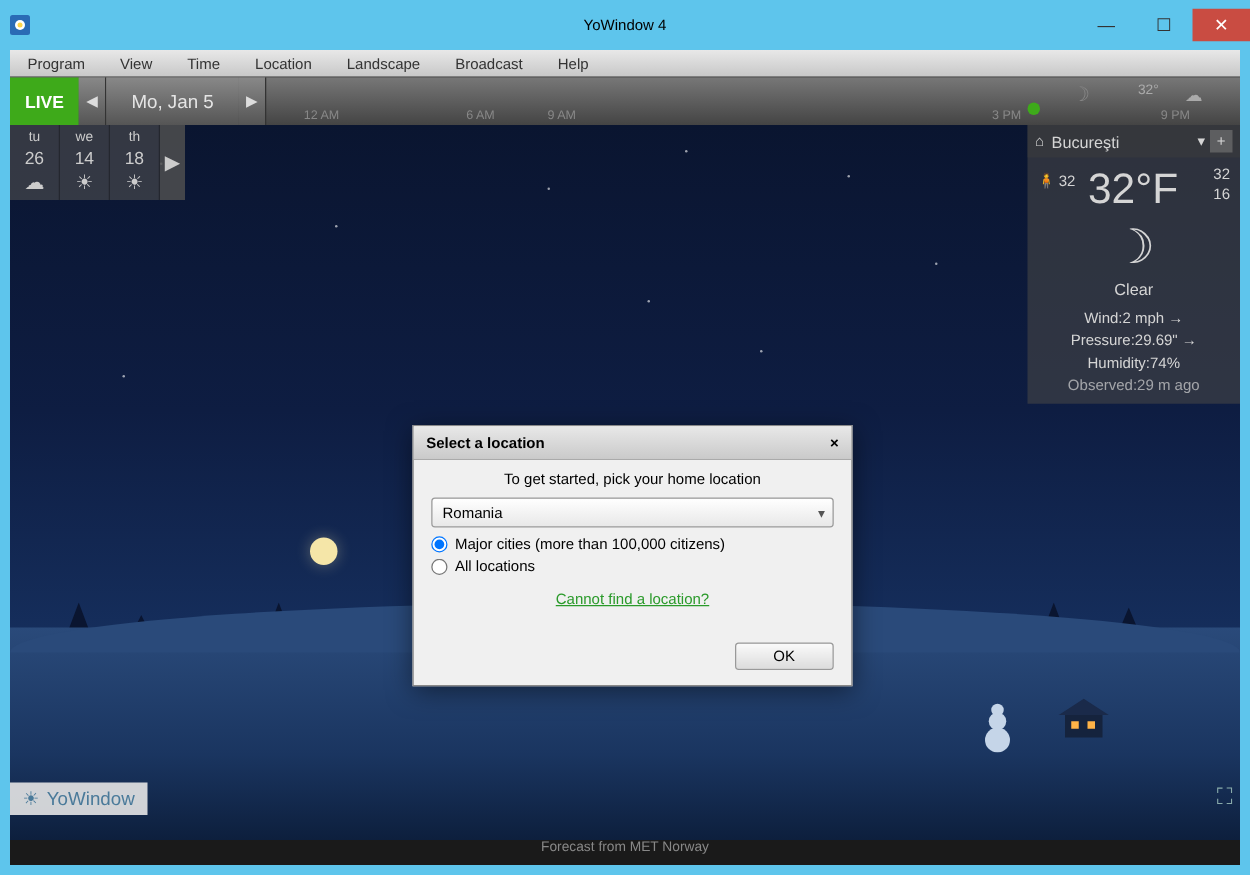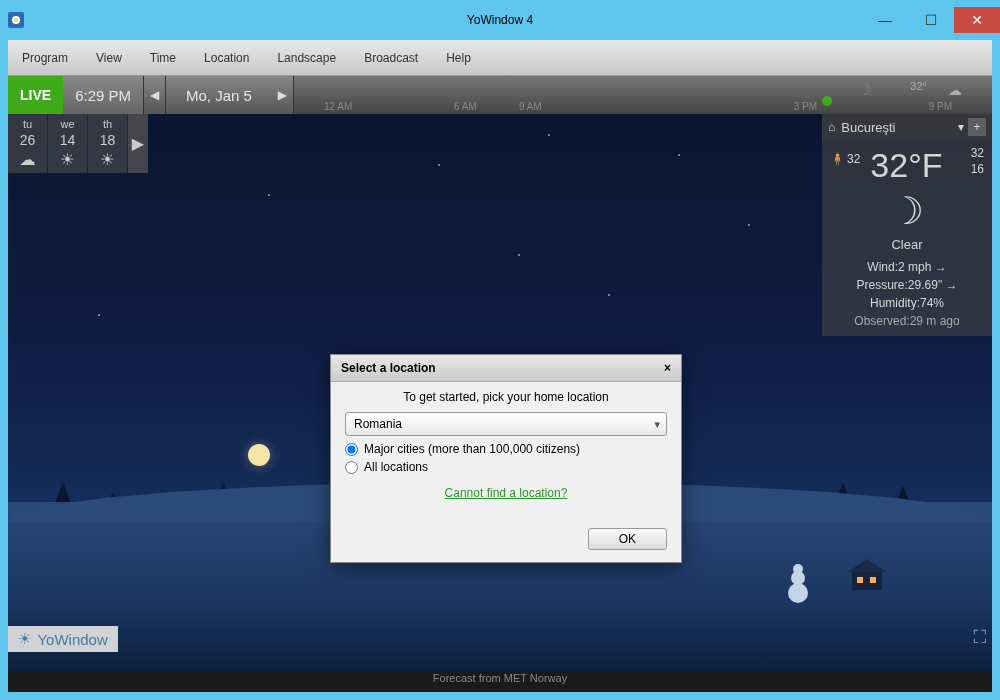--- a/index.html
+++ b/index.html
@@ -8,21 +8,21 @@
 .titlebar { height:40px; background:#5ec5ec; display:flex; align-items:center; justify-content:space-between; padding:0 0 0 8px; }
 .titlebar-left { display:flex; align-items:center; gap:6px; }
 .app-icon { width:16px; height:16px; background:#2a6bb5; border-radius:2px; display:flex; align-items:center; justify-content:center; }
 .app-icon svg { width:12px; height:12px; }
 .title-text { font-size:12px; color:#000; position:absolute; left:50%; transform:translateX(-50%); }
 .win-controls { display:flex; }
 .win-btn { width:46px; height:26px; display:flex; align-items:center; justify-content:center; font-size:14px; }
 .win-btn.close { background:#c94c42; color:#fff; }
 .win-btn:not(.close) { color:#333; }
 .content-frame { flex:1; margin:0 8px 8px 8px; background:#000; display:flex; flex-direction:column; position:relative; }
-.menubar { height:36px; background:linear-gradient(#e8e8e8,#c8c8c8); display:flex; align-items:center; font-size:12px; color:#333; border-bottom:1px solid #999; }
+.menubar { height:22px; background:linear-gradient(#e8e8e8,#c8c8c8); display:flex; align-items:center; font-size:12px; color:#333; border-bottom:1px solid #999; }
 .menubar span { padding:0 14px; }
 .topbar { height:38px; background:linear-gradient(#777,#444); display:flex; align-items:center; font-size:13px; color:#ccc; position:relative; }
 .live-badge { background:#3eaa1a; color:#fff; font-weight:bold; padding:8px 12px; font-size:14px; height:100%; display:flex; align-items:center; }
 .time-now { background:linear-gradient(#888,#666); color:#e5e5e5; padding:0 12px; height:100%; display:flex; align-items:center; font-size:15px; border-right:1px solid #333; }
 .nav-arrow { width:22px; height:100%; background:linear-gradient(#888,#555); display:flex; align-items:center; justify-content:center; color:#ddd; font-size:12px; border-right:1px solid #333; }
 .date-label { background:linear-gradient(#888,#555); color:#e5e5e5; padding:0 20px; height:100%; display:flex; align-items:center; font-size:15px; }
 .timeline { flex:1; display:flex; align-items:flex-end; font-size:10px; color:#888; height:100%; position:relative; padding:0 10px; }
 .timeline span { position:absolute; bottom:2px; }
 .timeline .moon-ind { position:absolute; right:120px; top:4px; font-size:16px; }
 .timeline .temp-ind { position:absolute; right:65px; top:4px; font-size:11px; color:#aaa; }
@@ -101,21 +101,20 @@
       <span>View</span>
       <span>Time</span>
       <span>Location</span>
       <span>Landscape</span>
       <span>Broadcast</span>
       <span>Help</span>
     </div>
 
     <div class="topbar">
       <div class="live-badge">LIVE</div>
-      <div class="time-now">6:29 PM</div>
       <div class="nav-arrow">◀</div>
       <div class="date-label">Mo, Jan 5</div>
       <div class="nav-arrow">▶</div>
       <div class="timeline">
         <span style="left:30px">12 AM</span>
         <span style="left:160px">6 AM</span>
         <span style="left:225px">9 AM</span>
         <span style="right:175px">3 PM</span>
         <span style="right:40px">9 PM</span>
         <span class="moon-ind">☽</span>

